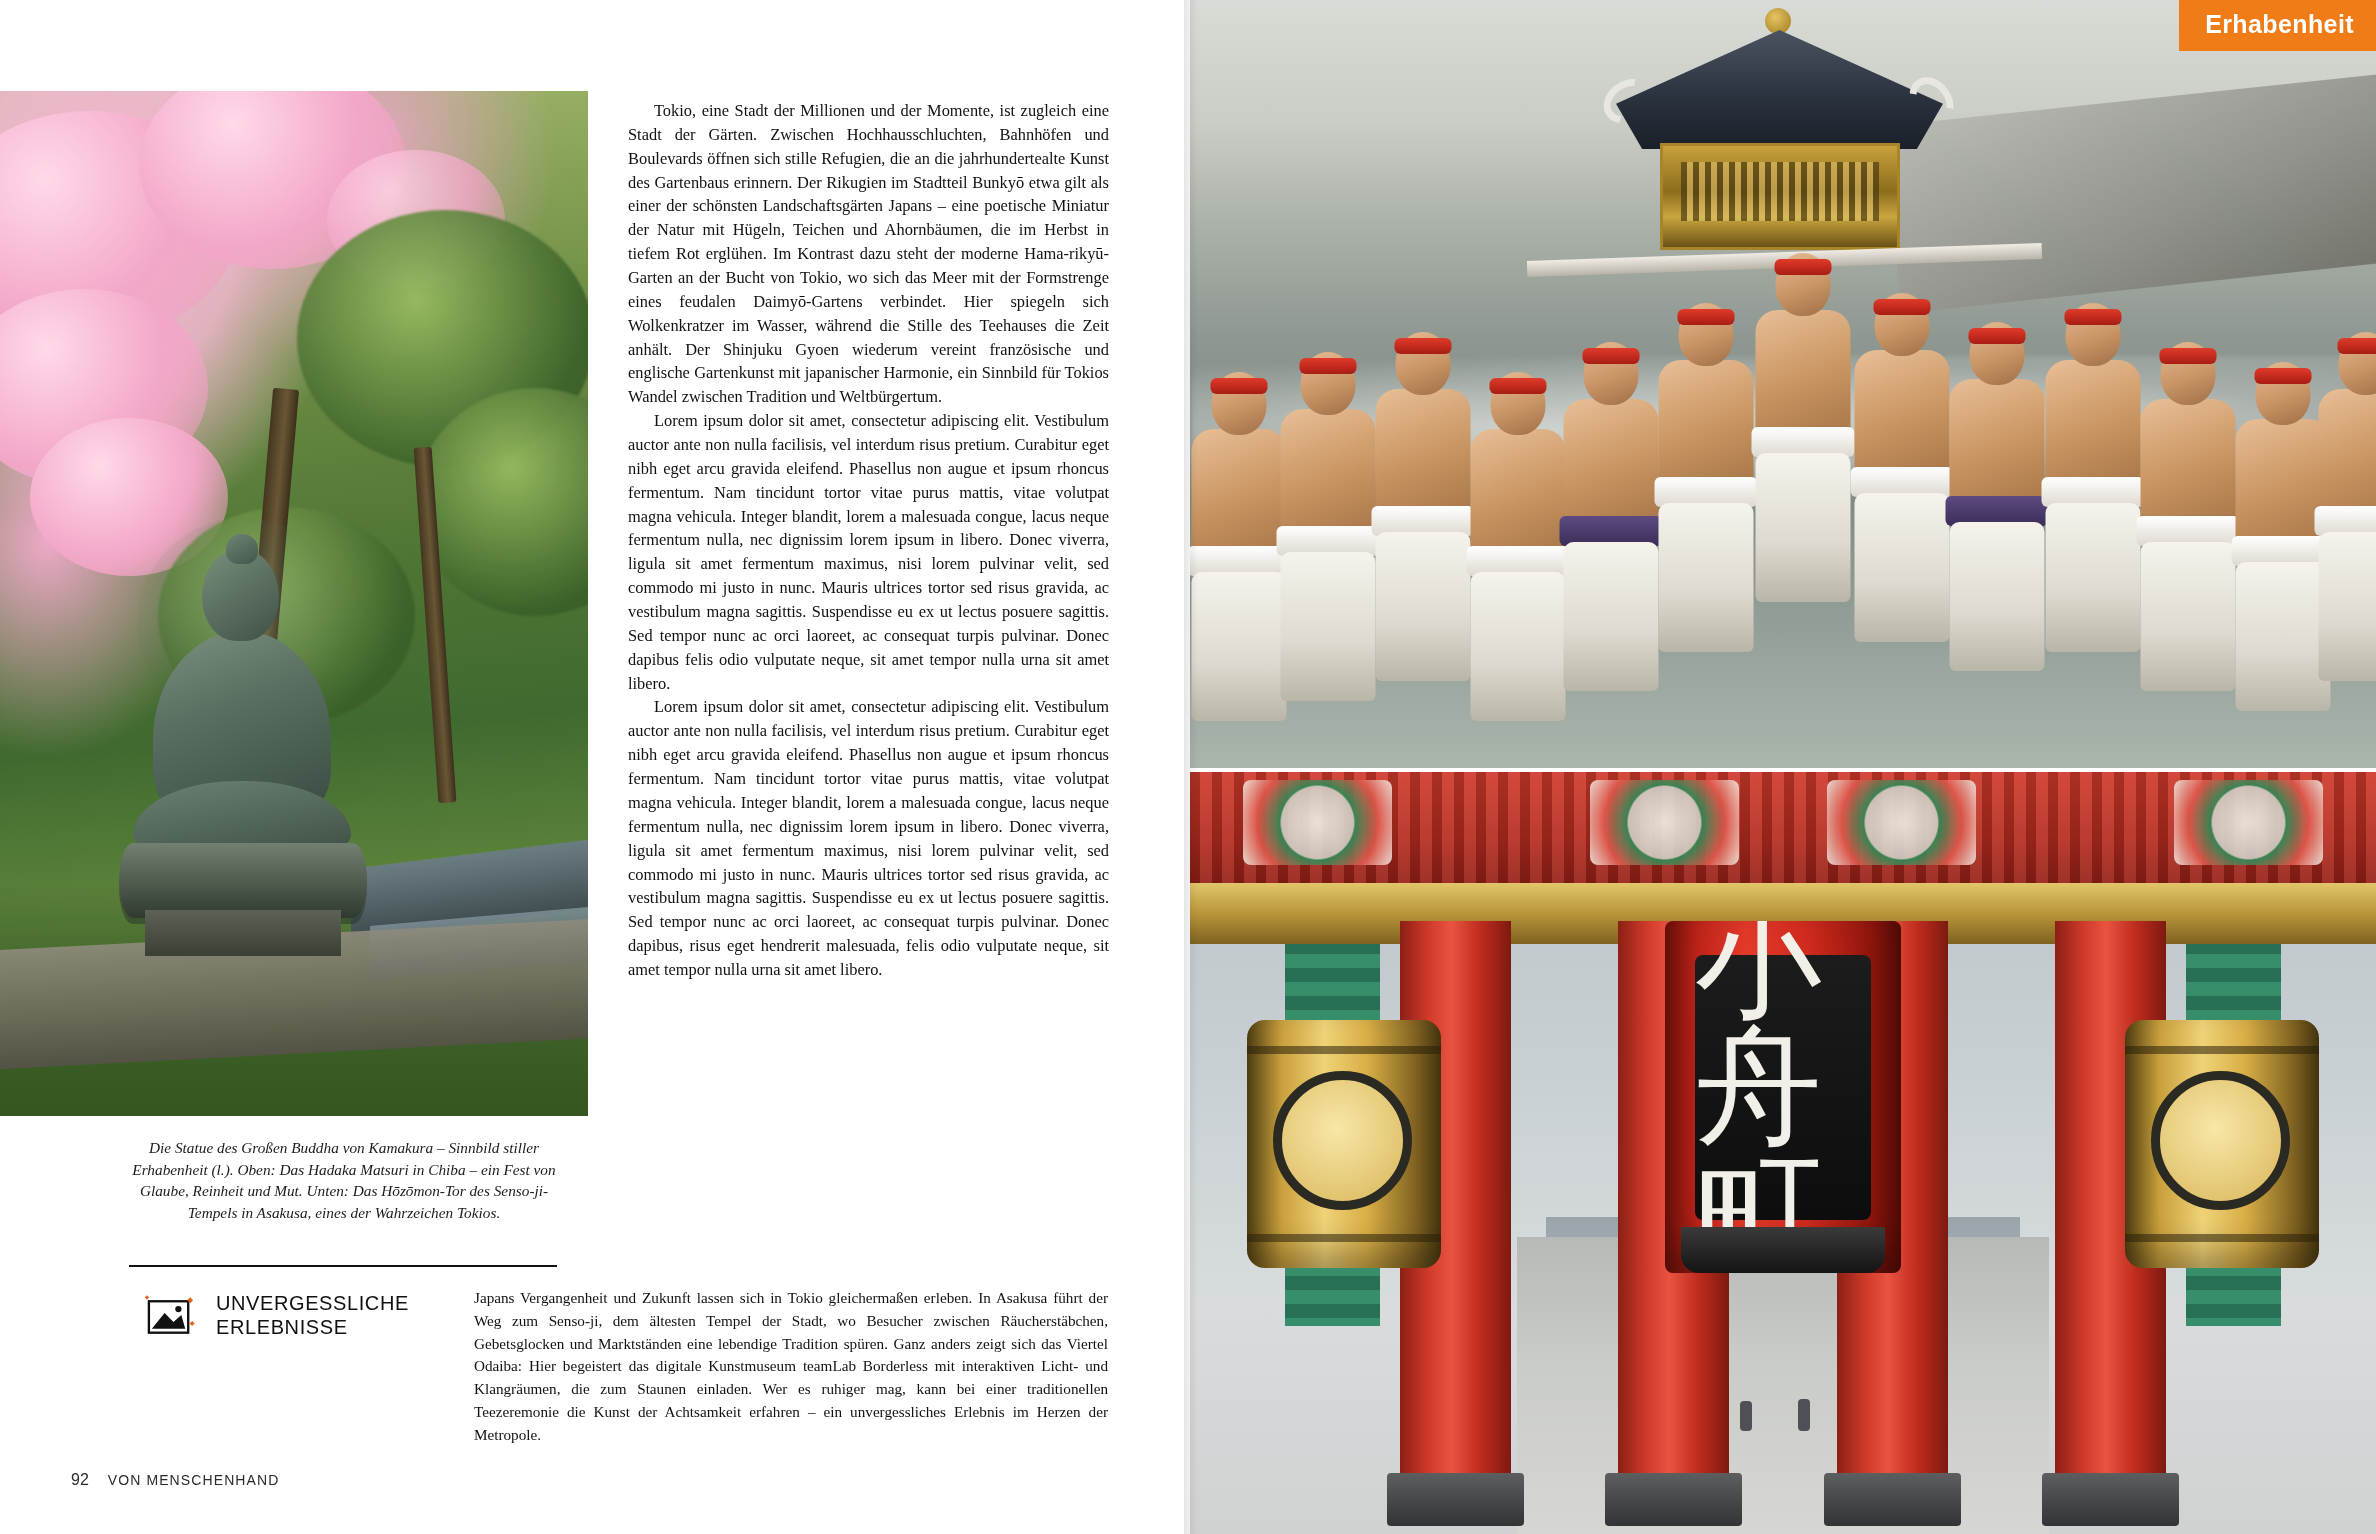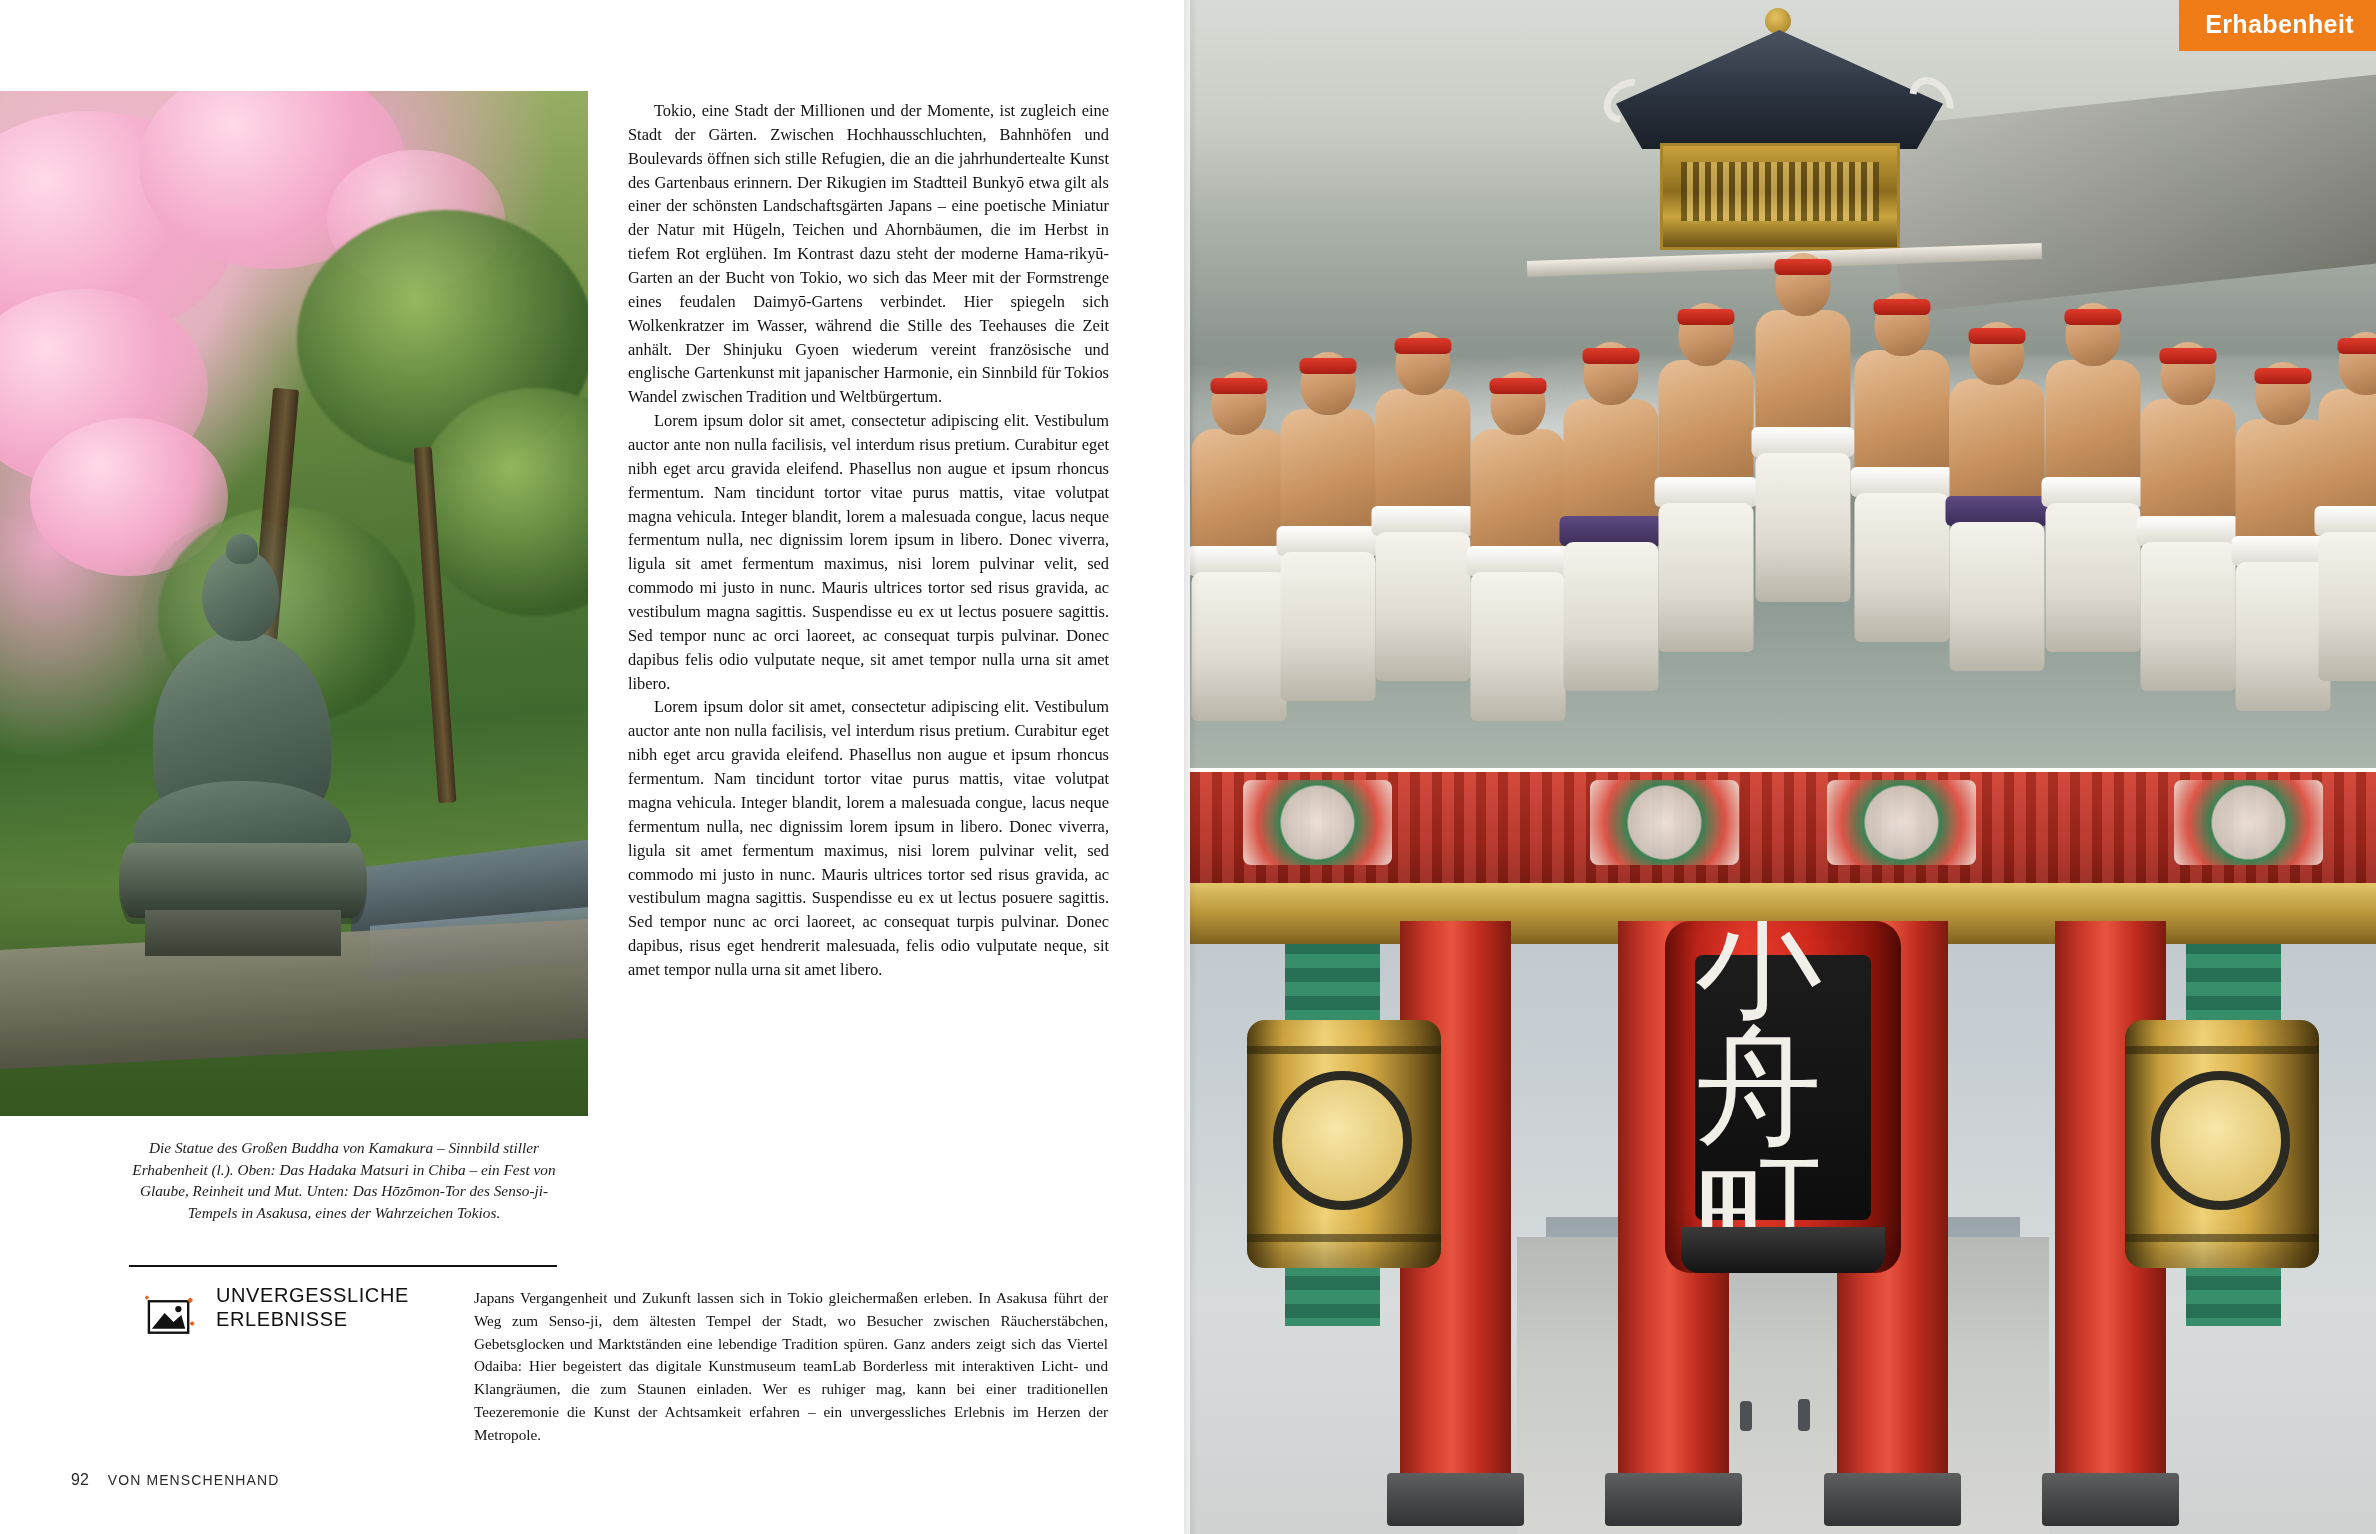--- a/index.html
+++ b/index.html
@@ -121,21 +121,21 @@
   .article-col p { margin: 0; text-indent: 26px; }
   .article-col p + p { margin-top: 0; }
 
   
   .infobox { position: absolute; left: 129px; top: 1265px; width: 980px; }
   .infobox .rule { position: absolute; left: 0; top: 0; width: 428px; height: 2px; background: #111; }
   .infobox .ibicon {
     position: absolute; left: 14px; top: 26px; width: 57px; height: 50px;
   }
   .infobox .ibtitle {
-    position: absolute; left: 87px; top: 18px; width: 238px;
+    position: absolute; left: 87px; top: 26px; width: 238px;
     font-family: "Liberation Sans", sans-serif;
     font-size: 20px; letter-spacing: 0.6px; line-height: 1.22; color: #111;
   }
   .infobox .ibtext {
     position: absolute; left: 345px; top: 22px; width: 634px;
     font-size: 15.2px; line-height: 1.5; color: #111; text-align: justify;
   }
 
   .folio {
     position: absolute; left: 71px; top: 1471px;
@@ -285,21 +285,21 @@
     background: linear-gradient(180deg, #5c5e60, #313335);
     border-radius: 4px;
   }
   .photo-bottom .base.b1 { left: 197px; }
   .photo-bottom .base.b2 { left: 415px; }
   .photo-bottom .base.b3 { right: 415px; }
   .photo-bottom .base.b4 { right: 197px; }
   .lantern-main {
     position: absolute; left: 50%; transform: translateX(-50%); top: 149px;
     width: 236px; height: 352px;
-    border-radius: 26px;
+    border-radius: 8px;
     background: linear-gradient(90deg, #7a1109 0%, #c0241a 14%, #e3392a 34%, #d12b1e 60%, #8e150c 88%, #5f0c06 100%);
     box-shadow: inset 0 -24px 40px rgba(0,0,0,0.35);
     overflow: hidden;
   }
   .lantern-main .panel {
     position: absolute; left: 30px; right: 30px; top: 34px; bottom: 53px;
     background: linear-gradient(180deg, #1c1c1c, #0d0d0d);
     border-radius: 8px;
   }
   .lantern-main .kanji {

